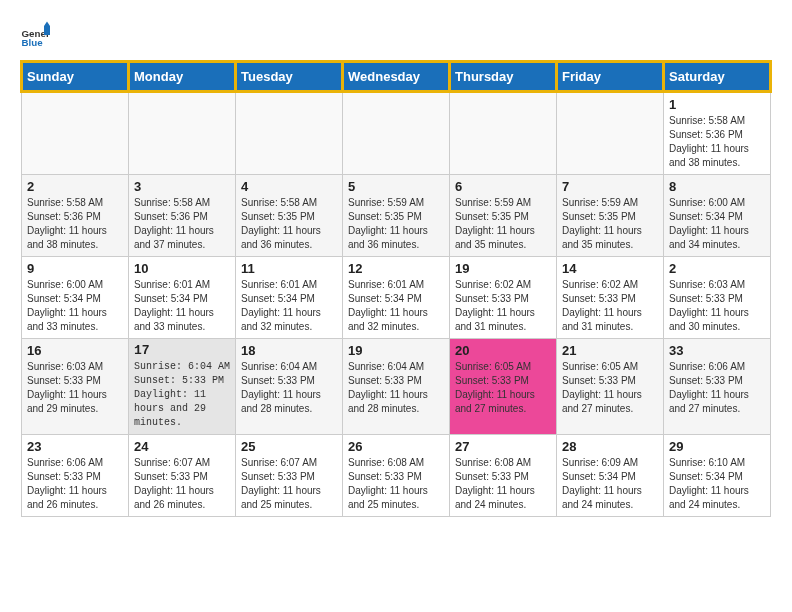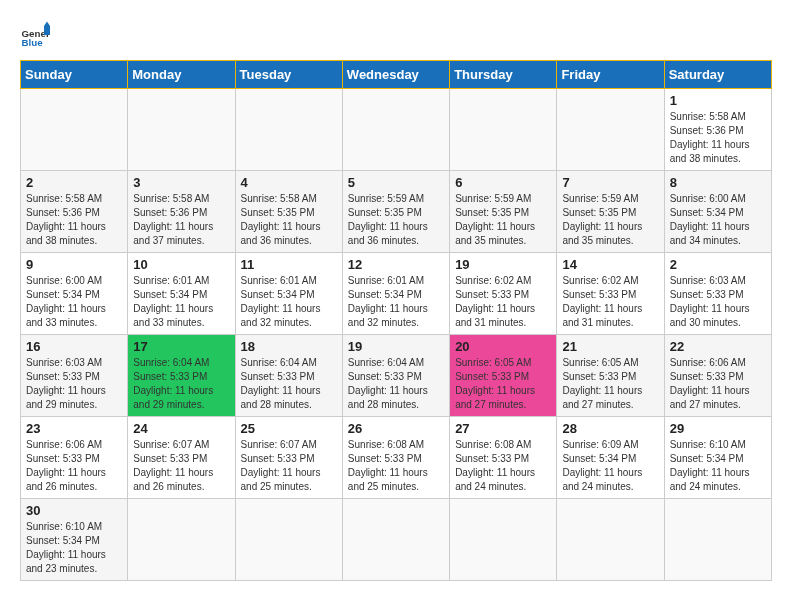--- a/index.html
+++ b/index.html
@@ -42,21 +42,21 @@
       border-collapse: collapse;
       border: 1px solid #ccc;
     }
     .calendar th {
       background-color: #1a6fba;
       color: #fff;
       font-size: 13px;
       font-weight: bold;
       padding: 6px 4px;
       text-align: left;
-      border: 1px solid #eab308;
+      border: 3px solid #eab308;
     }
     .calendar td {
       vertical-align: top;
       border: 1px solid #ccc;
       padding: 4px 5px;
       width: 107px;
       min-height: 80px;
       font-size: 10.5px;
       color: #333;
       background: #fff;
@@ -220,21 +220,21 @@
 Daylight: 11 hours and 30 minutes.</div>
         </td>
       </tr>
       <tr>
         <td style="background: rgb(245, 245, 245);">
           <span class="day-number">16</span>
           <div class="day-info" style="white-space: pre-line;">Sunrise: 6:03 AM
 Sunset: 5:33 PM
 Daylight: 11 hours and 29 minutes.</div>
         </td>
-        <td style="background: #22c55e;">
+        <td style="background: #e5e5e5; font-family: Liberation Mono, monospace;">
           <span class="day-number">17</span>
           <div class="day-info" style="white-space: pre-line;">Sunrise: 6:04 AM
 Sunset: 5:33 PM
 Daylight: 11 hours and 29 minutes.</div>
         </td>
         <td style="background: rgb(245, 245, 245);">
           <span class="day-number">18</span>
           <div class="day-info" style="white-space: pre-line;">Sunrise: 6:04 AM
 Sunset: 5:33 PM
 Daylight: 11 hours and 28 minutes.</div>
@@ -251,21 +251,21 @@
 Sunset: 5:33 PM
 Daylight: 11 hours and 27 minutes.</div>
         </td>
         <td style="background: rgb(245, 245, 245); margin-top: 34px;">
           <span class="day-number">21</span>
           <div class="day-info" style="white-space: pre-line;">Sunrise: 6:05 AM
 Sunset: 5:33 PM
 Daylight: 11 hours and 27 minutes.</div>
         </td>
         <td style="background: rgb(245, 245, 245);">
-          <span class="day-number">22</span>
+          <span class="day-number">33</span>
           <div class="day-info" style="white-space: pre-line;">Sunrise: 6:06 AM
 Sunset: 5:33 PM
 Daylight: 11 hours and 27 minutes.</div>
         </td>
       </tr>
       <tr>
         <td style="background: rgb(255, 255, 255);">
           <span class="day-number">23</span>
           <div class="day-info" style="white-space: pre-line;">Sunrise: 6:06 AM
 Sunset: 5:33 PM
@@ -300,29 +300,15 @@
           <div class="day-info" style="white-space: pre-line;">Sunrise: 6:09 AM
 Sunset: 5:34 PM
 Daylight: 11 hours and 24 minutes.</div>
         </td>
         <td style="background: rgb(255, 255, 255);">
           <span class="day-number">29</span>
           <div class="day-info" style="white-space: pre-line;">Sunrise: 6:10 AM
 Sunset: 5:34 PM
 Daylight: 11 hours and 24 minutes.</div>
         </td>
-      </tr>
-      <tr>
-        <td style="background: rgb(245, 245, 245);">
-          <span class="day-number">30</span>
-          <div class="day-info" style="white-space: pre-line;">Sunrise: 6:10 AM
-Sunset: 5:34 PM
-Daylight: 11 hours and 23 minutes.</div>
-        </td>
-        <td class="empty-cell"></td>
-        <td class="empty-cell"></td>
-        <td class="empty-cell"></td>
-        <td class="empty-cell"></td>
-        <td class="empty-cell"></td>
-        <td class="empty-cell"></td>
       </tr>
     </tbody>
 </table>
 
 </body></html>

